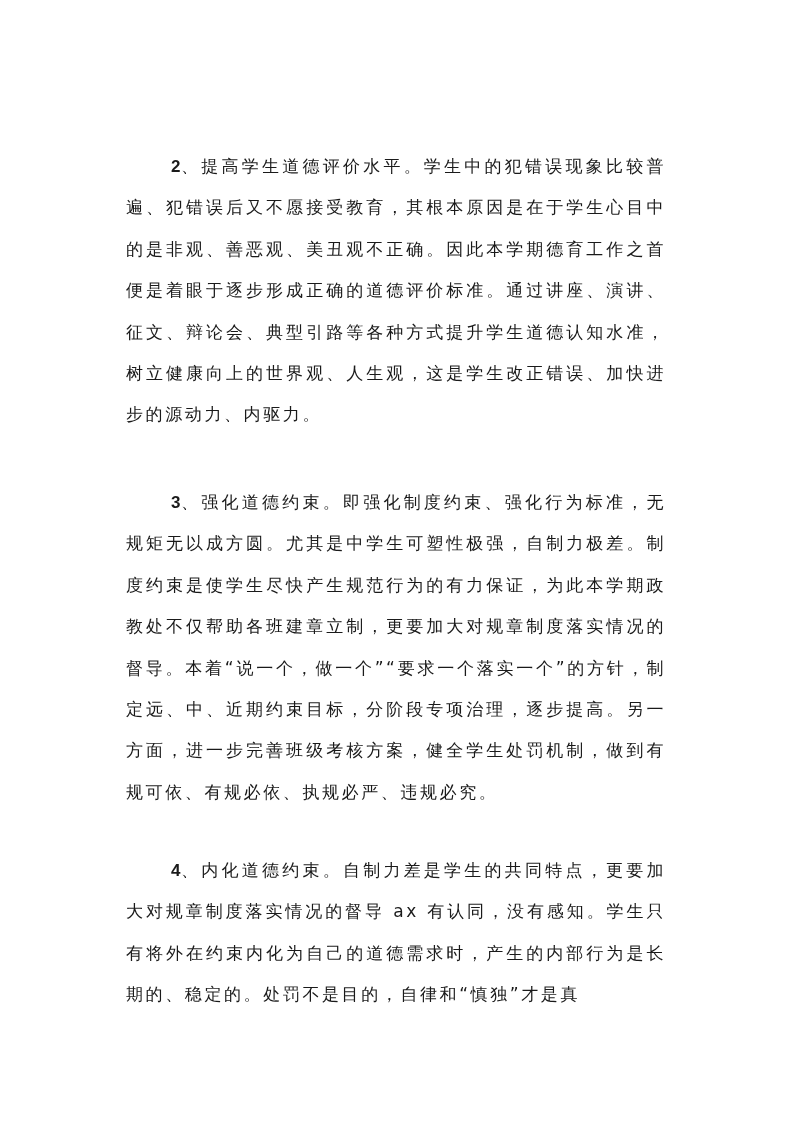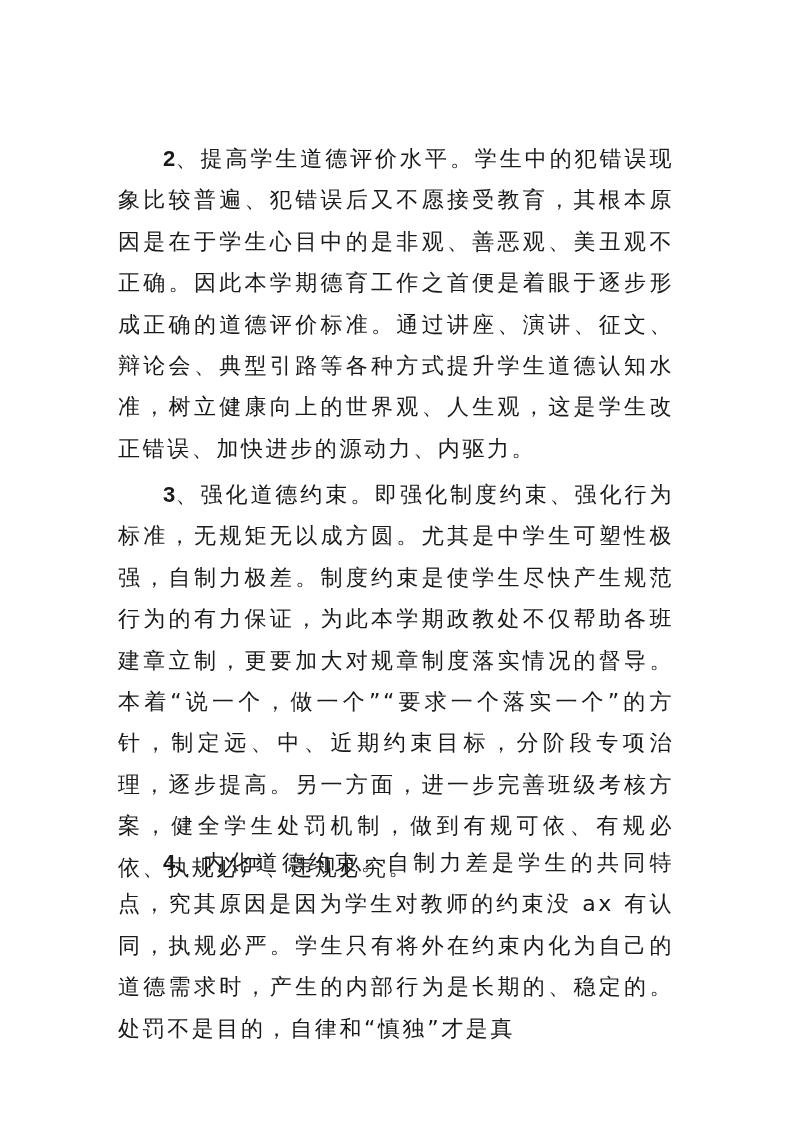--- a/index.html
+++ b/index.html
@@ -1,25 +1,25 @@
 <!DOCTYPE html>
 <html><head>
 <meta charset="utf-8">
 <style>
   html, body { margin: 0; padding: 0; background: #ffffff; }
   body { width: 793px; height: 1122px; position: relative; overflow: hidden;
          font-family: "DejaVu Sans", "Liberation Sans", sans-serif; color: #1a1a1a; }
   .page { position: absolute; left: 118px; top: 138px; width: 556px; }
-  .para { font-size: 22px; line-height: 41.4px; text-align: justify; text-justify: inter-ideograph;
-          letter-spacing: 2.6px; text-indent: 45px; margin: 0; }
+  .para { font-size: 17px; line-height: 41.4px; text-align: justify; text-justify: inter-ideograph;
+          letter-spacing: 2.6px; text-indent: 45px; margin: 8px; }
   .p2 { position: absolute; top: 0; }
   .p3 { position: absolute; top: 336px; }
   .p4 { position: absolute; top: 704px; }
   .num { font-family: "Liberation Sans", sans-serif; font-weight: bold; letter-spacing: 0; }
 </style>
 </head>
 <body>
 
 <div class="page">
   <p class="para p2"><span class="num">2</span><span>、提高学生道德评价水平。学生中的犯错误现象比较普遍、犯错误后又不愿接受教育，其根本原因是在于学生心目中的是非观、善恶观、美丑观不正确。因此本学期德育工作之首便是着眼于逐步形成正确的道德评价标准。通过讲座、演讲、征文、辩论会、典型引路等各种方式提升学生道德认知水准，树立健康向上的世界观、人生观，这是学生改正错误、加快进步的源动力、内驱力。</span></p>
   <p class="para p3"><span class="num">3</span><span>、强化道德约束。即强化制度约束、强化行为标准，无规矩无以成方圆。尤其是中学生可塑性极强，自制力极差。制度约束是使学生尽快产生规范行为的有力保证，为此本学期政教处不仅帮助各班建章立制，更要加大对规章制度落实情况的督导。本着“说一个，做一个”“要求一个落实一个”的方针，制定远、中、近期约束目标，分阶段专项治理，逐步提高。另一方面，进一步完善班级考核方案，健全学生处罚机制，做到有规可依、有规必依、执规必严、违规必究。</span></p>
-  <p class="para p4"><span class="num">4</span><span>、内化道德约束。自制力差是学生的共同特点，究其原因是因为学生对教师的约束没 ax 有认同，执规必严。学生只有将外在约束内化为自己的道德需求时，产生的内部行为是长期的、稳定的。处罚不是目的，自律和“慎独”才是真</span></p>
+  <p class="para p4"><span class="num">4</span><span>、内化道德约束。自制力差是学生的共同特点，更要加大对规章制度落实情况的督导 ax 有认同，没有感知。学生只有将外在约束内化为自己的道德需求时，产生的内部行为是长期的、稳定的。处罚不是目的，自律和“慎独”才是真</span></p>
 </div>
 
 </body></html>

